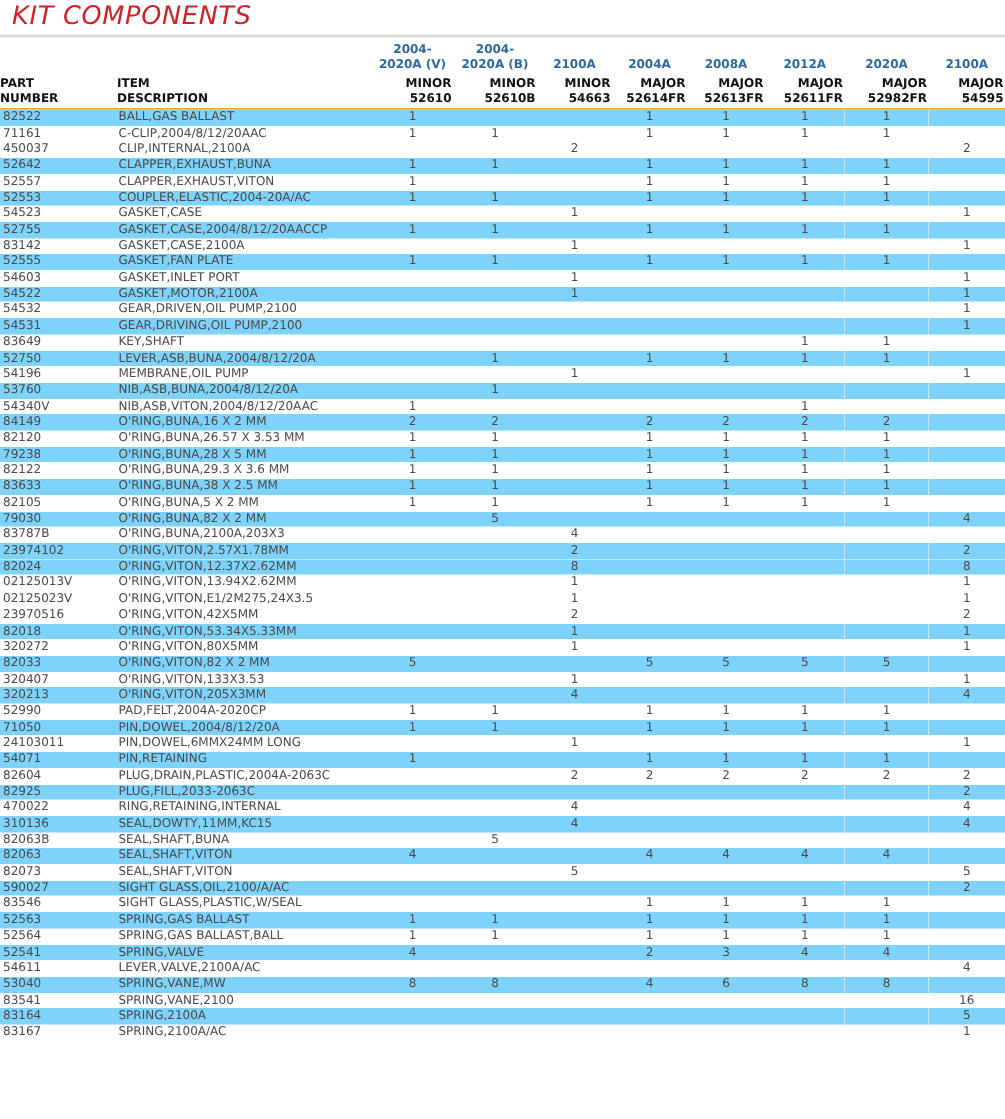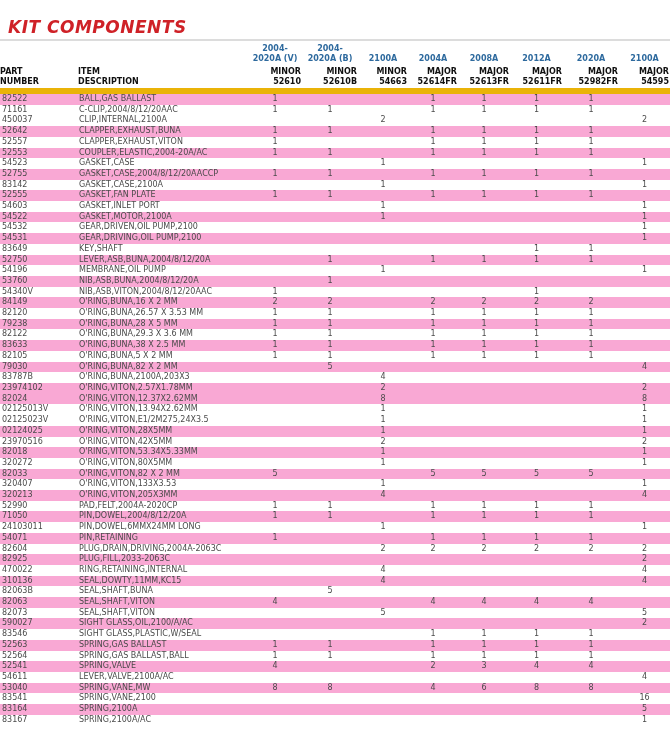--- a/index.html
+++ b/index.html
@@ -5,25 +5,25 @@
   html,body{margin:0;padding:0;}
   body{
     width:670px;height:746px;
     background:#ffffff;
     font-family:"DejaVu Sans","Liberation Sans",sans-serif;
     color:#4a4a4a;
     overflow:hidden;
   }
   .page-title{
     font-size:17px;
-    font-weight:700;
+    font-weight:400;
     font-style:italic;
     letter-spacing:.5px;
     color:#cf2127;
-    padding:16px 0 0 8px;
+    padding:0 0 0 8px;
     height:22px;
     line-height:22px;
     white-space:nowrap;
   }
   .title-divider{
     height:2px;
     background:#dcdcdc;
     margin:1px 0 0 0;
   }
   table{
@@ -42,21 +42,21 @@
   col.c-q6{width:53px;}
   col.c-q7{width:56px;}
   col.c-q8{width:51px;}
   thead th{
     vertical-align:bottom;
     padding:3px 1px 2px 1px;
     font-size:8px;
     line-height:9.5px;
     font-weight:bold;
     color:#111111;
-    border-bottom:6px solid #eab308;
+    border-bottom:1px solid #eab308;
   }
   thead th.h-left{
     text-align:left;
     padding-left:0;
   }
   .model-label{
     color:#2e6a9e;
     font-weight:bold;
     text-align:center;
     min-height:20px;
@@ -77,21 +77,21 @@
     line-height:10.7px;
     height:10.7px;
     padding:0 1px;
     white-space:nowrap;
     overflow:hidden;
     color:#4a4a4a;
   }
   tbody td.part{padding-left:2px;text-align:left;}
   tbody td.desc{text-align:left;}
   tbody td.qty{text-align:center;}
-  tbody tr.stripe{background:#f9a8d4;}
+  tbody tr.stripe{background:#7dd3fc;}
 </style>
 </head>
 <body>
 
 <div class="page-title">KIT COMPONENTS</div>
 <div class="title-divider"></div>
 
 <table>
   <colgroup>
     <col class="c-part">
@@ -525,32 +525,20 @@
         <td class="desc">O'RING,VITON,E1/2M275,24X3.5</td>
         <td class="qty"></td>
         <td class="qty"></td>
         <td class="qty">1</td>
         <td class="qty"></td>
         <td class="qty"></td>
         <td class="qty"></td>
         <td class="qty"></td>
         <td class="qty">1</td>
       </tr>
-      <tr class="stripe">
-        <td class="part">02124025</td>
-        <td class="desc">O'RING,VITON,28X5MM</td>
-        <td class="qty"></td>
-        <td class="qty"></td>
-        <td class="qty">1</td>
-        <td class="qty"></td>
-        <td class="qty"></td>
-        <td class="qty"></td>
-        <td class="qty"></td>
-        <td class="qty">1</td>
-      </tr>
       <tr>
         <td class="part">23970516</td>
         <td class="desc">O'RING,VITON,42X5MM</td>
         <td class="qty"></td>
         <td class="qty"></td>
         <td class="qty">2</td>
         <td class="qty"></td>
         <td class="qty"></td>
         <td class="qty"></td>
         <td class="qty"></td>
@@ -659,21 +647,21 @@
         <td class="qty"></td>
         <td class="qty"></td>
         <td class="qty">1</td>
         <td class="qty">1</td>
         <td class="qty">1</td>
         <td class="qty">1</td>
         <td class="qty"></td>
       </tr>
       <tr>
         <td class="part">82604</td>
-        <td class="desc">PLUG,DRAIN,DRIVING,2004A-2063C</td>
+        <td class="desc">PLUG,DRAIN,PLASTIC,2004A-2063C</td>
         <td class="qty"></td>
         <td class="qty"></td>
         <td class="qty">2</td>
         <td class="qty">2</td>
         <td class="qty">2</td>
         <td class="qty">2</td>
         <td class="qty">2</td>
         <td class="qty">2</td>
       </tr>
       <tr class="stripe">

